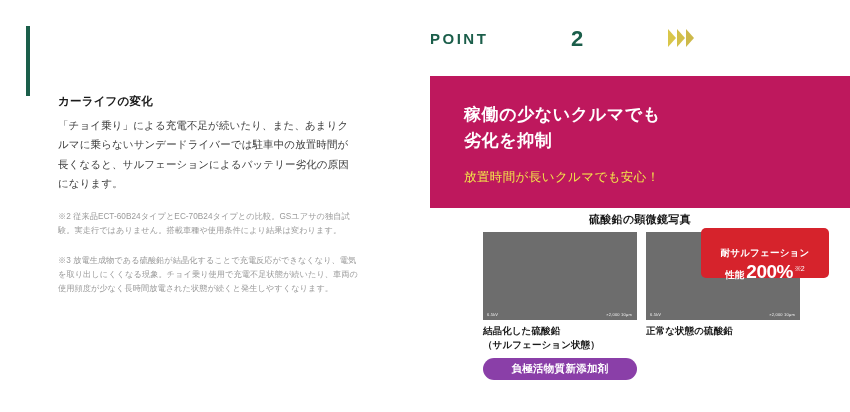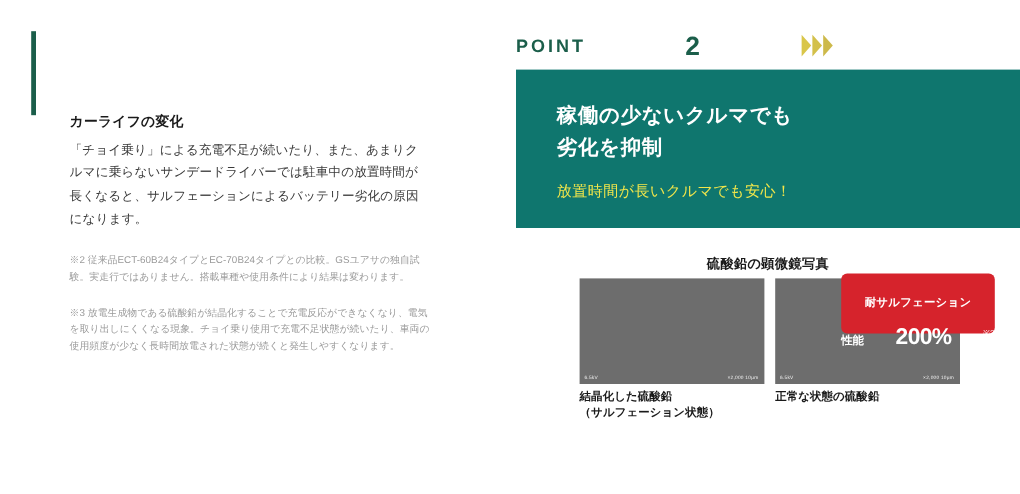--- a/index.html
+++ b/index.html
@@ -83,23 +83,23 @@
     width: 0; height: 0;
     border-top: 9px solid transparent;
     border-bottom: 9px solid transparent;
     border-left: 8px solid #d9c64a;
   }
   .chev.c2 { border-left-color: #d3c04a; }
   .chev.c3 { border-left-color: #cdb94a; }
 
   .green-box {
     position: absolute;
-    left: 430px; top: 58px;
+    left: 430px; top: 76px;
     width: 420px; height: 132px;
-    background: #0f766e;
+    background: #be185d;
     padding: 26px 34px 0 34px;
   }
   .green-title {
     font-size: 17px;
     font-weight: bold;
     color: #ffffff;
     line-height: 1.55;
     letter-spacing: .6px;
   }
   .green-sub {
@@ -203,23 +203,23 @@
   }
   .badge .l1 {
     font-size: 9.5px;
     font-weight: bold;
     letter-spacing: .2px;
     line-height: 1.25;
   }
   .badge .l2 {
     display: flex;
     align-items: baseline;
-    justify-content: space-between;
+    justify-content: center;
     gap: 2px;
-    margin-top: 12px;
+    margin-top: 2px;
   }
   .badge .l2 .lbl { font-size: 9.5px; font-weight: bold; }
   .badge .l2 .num { font-size: 19px; font-weight: bold; letter-spacing: -.5px; }
   .badge .l2 .sup { font-size: 7px; position: relative; top: -7px; }
 
   .pill {
     position: absolute;
     left: 483px; top: 358px;
     width: 154px; height: 22px;
     background: #8a3fa8;
@@ -294,14 +294,15 @@
 
   <div class="badge">
     <div class="l1">耐サルフェーション</div>
     <div class="l2">
       <span class="lbl">性能</span>
       <span class="num">200%</span>
       <span class="sup">※2</span>
     </div>
   </div>
 
+  <div class="pill">負極活物質新添加剤</div>
 
 </div>
 
 </body></html>

